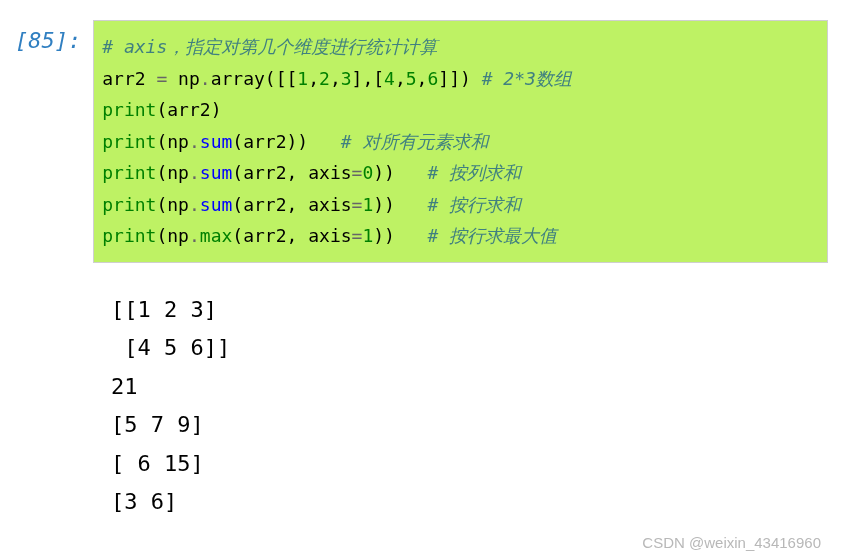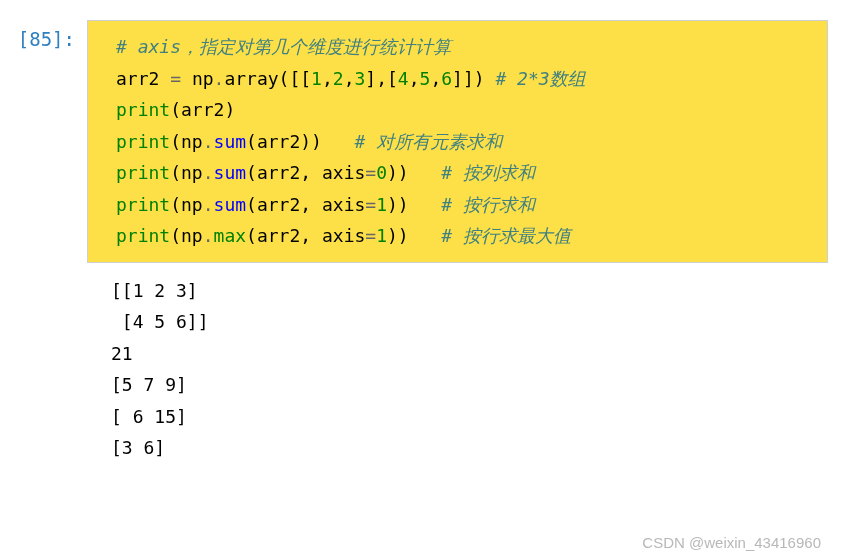--- a/index.html
+++ b/index.html
@@ -20,37 +20,38 @@
       display: flex;
       align-items: flex-start;
     }
     .prompt {
       color: #307fc1;
       font-family: "DejaVu Sans Mono", "Consolas", monospace;
       text-align: right;
       min-width: 72px;
       padding-right: 12px;
       padding-top: 8px;
-      font-size: 19px;
+      font-size: 22px;
+      font-style: italic;
     }
     .code-area {
       flex: 1;
-      background: #fde047;
+      background: #bef264;
       border: 1px solid #cfcfcf;
-      padding: 10px 28px;
+      padding: 10px 8px;
       line-height: 1.75;
       font-size: 18px;
       white-space: pre;
       overflow: hidden;
     }
     .output-area {
       margin-left: 84px;
-      padding: 12px 12px 0 12px;
+      padding: 28px 12px 0 12px;
       line-height: 1.75;
-      font-size: 18px;
+      font-size: 22px;
       white-space: pre;
       color: #000;
     }
     .c-comment { color: #408080; font-style: italic; }
     .c-name { color: #000000; }
     .c-op { color: #666666; }
     .c-builtin { color: #008000; }
     .c-func { color: #0000ff; }
     .c-num { color: #008000; }
     .watermark {

